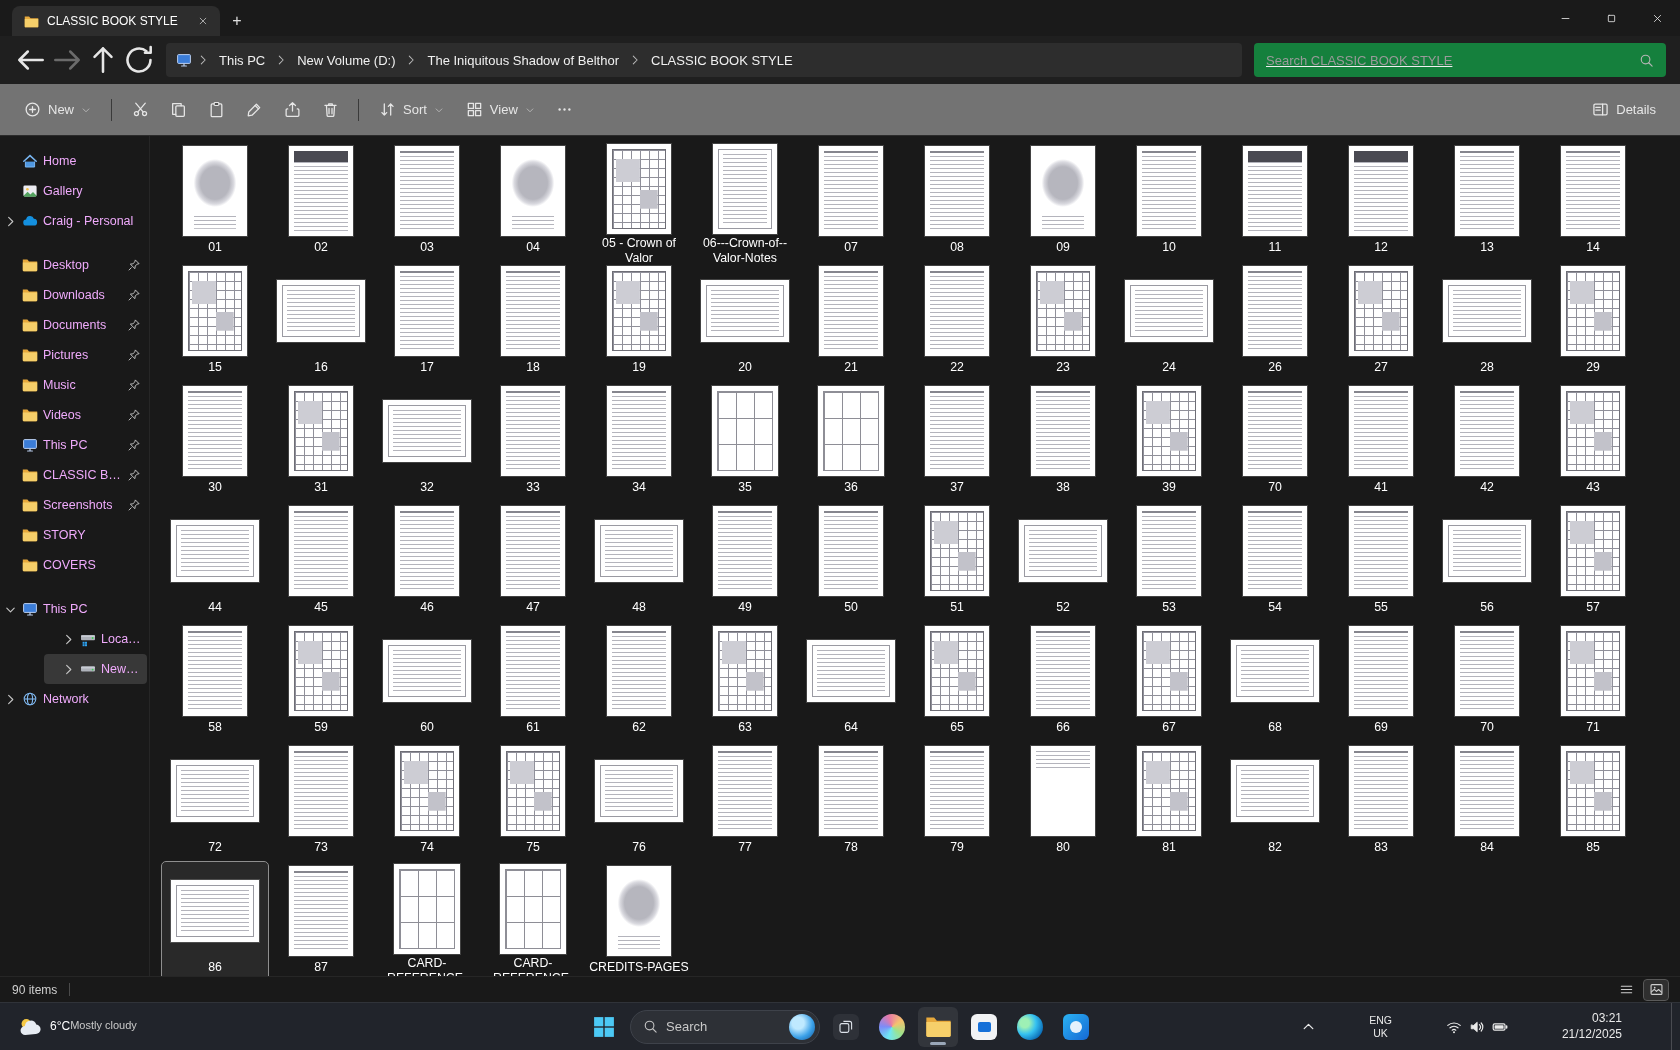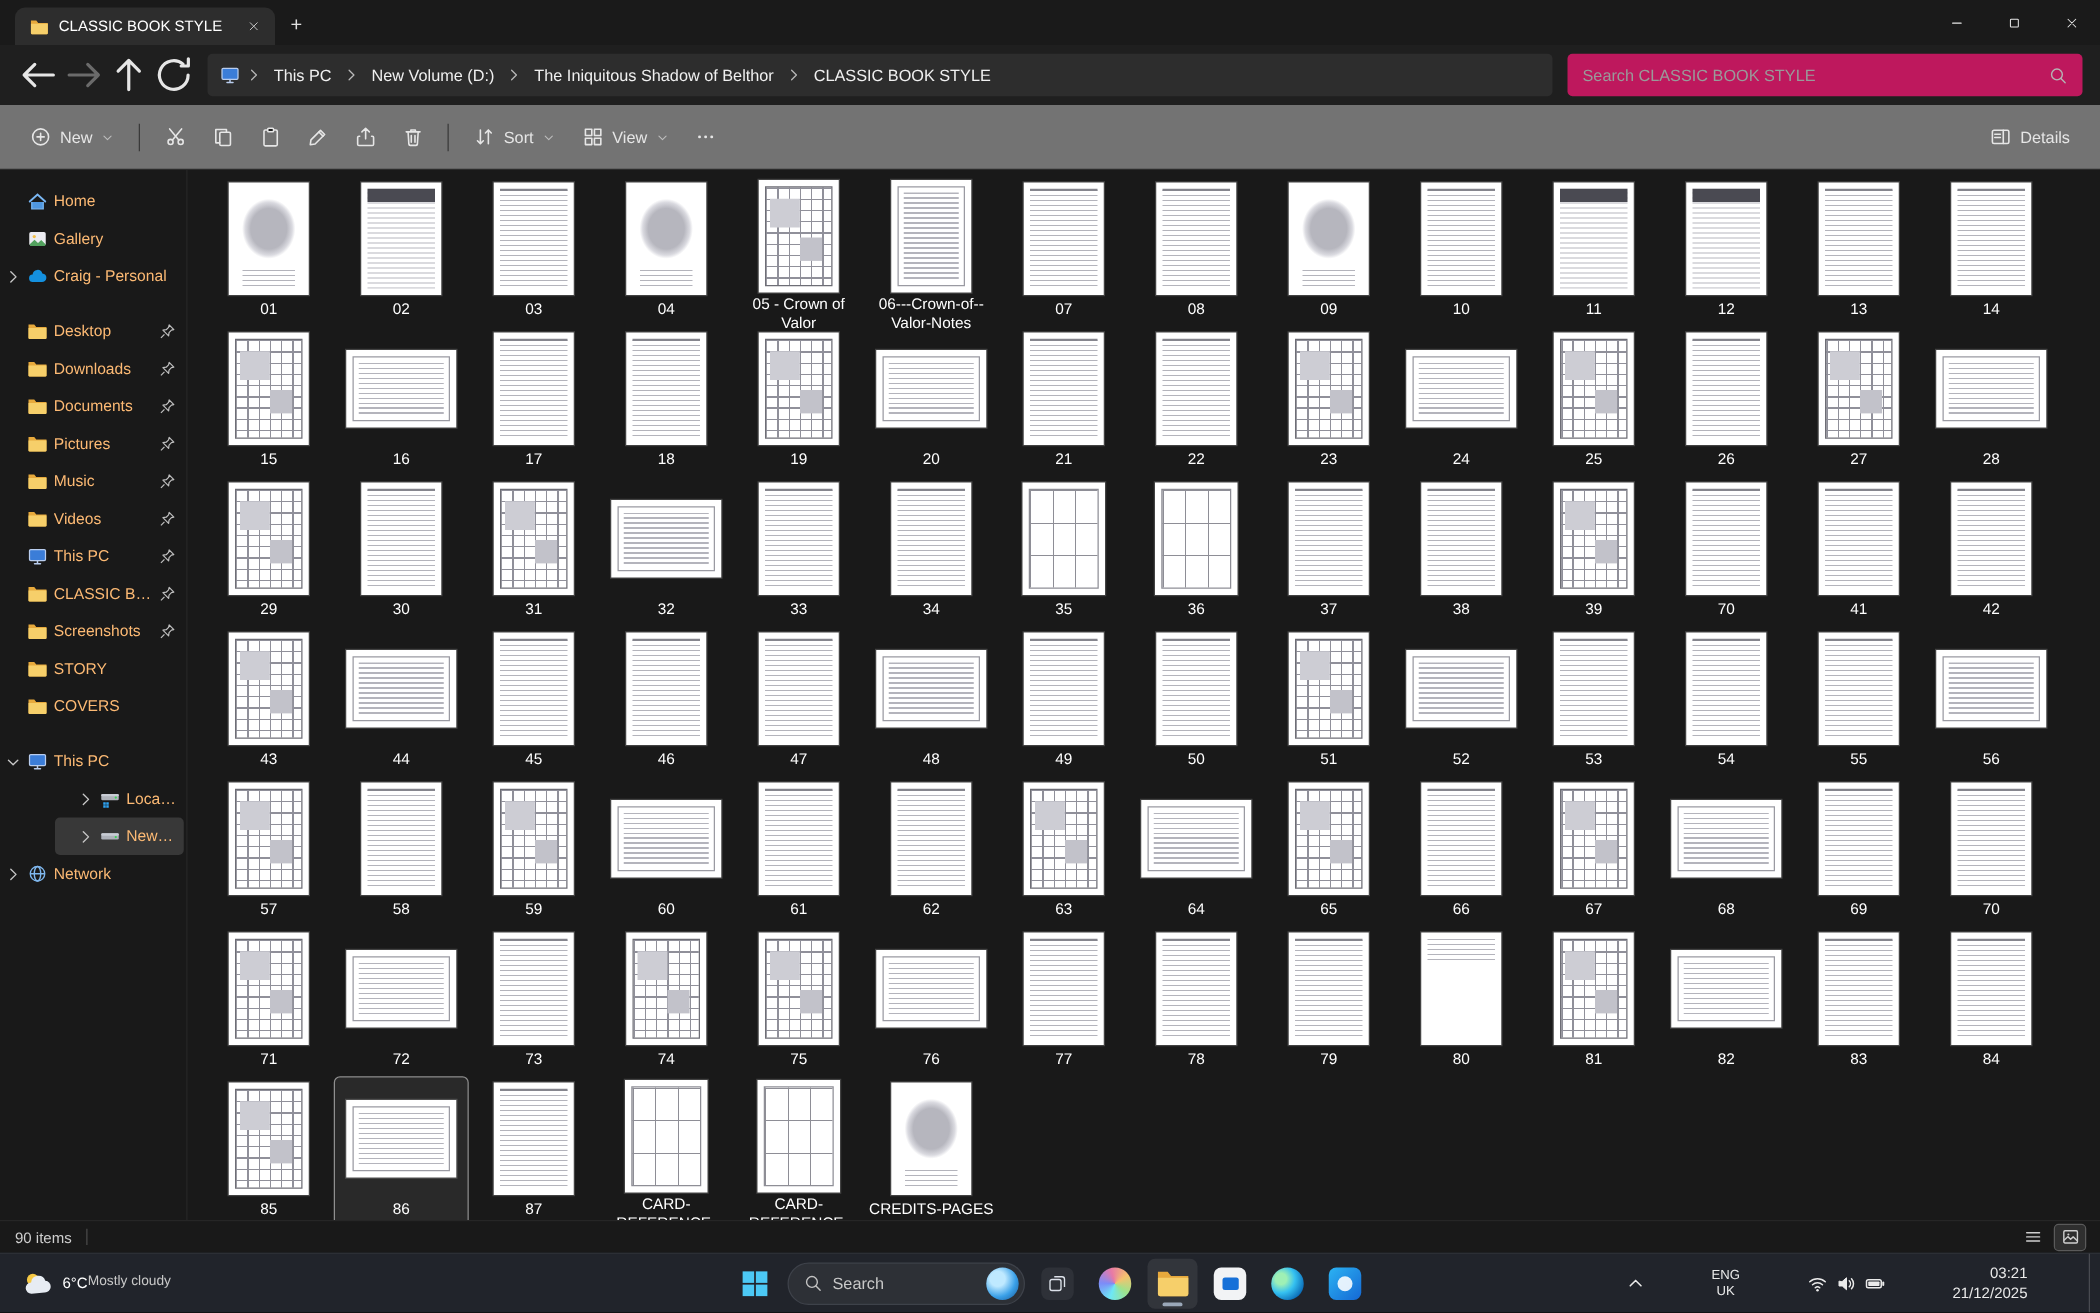--- a/index.html
+++ b/index.html
@@ -20,21 +20,21 @@
   .wbtn { width:46px; display:flex; align-items:center; justify-content:center; color:#e8e8e8; }
   .wbtn .ico { width:11px; height:11px; }
 
   .navbar { height:48px; background:#1f1f1f; display:flex; align-items:center; padding:0 14px; gap:2px; flex:0 0 48px; }
   .navbtn { width:34px; height:32px; border-radius:4px; display:flex; align-items:center; justify-content:center; color:#e6e6e6; }
   .navbtn.disabled { color:#6b6b6b; }
   .addressbar { flex:1; height:34px; background:#2d2d2d; border-radius:4px; margin:0 10px 0 8px;
                 display:flex; align-items:center; padding:0 10px; gap:5px; overflow:hidden; }
   .crumb { padding:3px 6px; border-radius:3px; color:#f0f0f0; white-space:nowrap; }
   .crumb-sep { width:12px; height:12px; color:#b8b8b8; flex:0 0 12px; }
-  .searchbox { width:412px; height:34px; background:#be185d; border-radius:4px; position:relative; display:flex; align-items:center; }
+  .searchbox { width:412px; height:34px; background:#15803d; border-radius:4px; position:relative; display:flex; align-items:center;text-decoration:underline; }
   .searchbox input { width:100%; height:100%; background:transparent; border:0; outline:0; color:#d8d8d8;
                      font:13px "Liberation Sans","DejaVu Sans",sans-serif; padding:0 38px 0 12px; }
   .searchbox input::placeholder { color:#9a9a9a; }
   .search-ico { position:absolute; right:12px; width:15px; height:15px; color:#b5b5b5; }
 
   .toolbar { height:52px; background:#737373; border-bottom:1px solid #2b2b2b; display:flex; align-items:center;
              padding:0 14px; gap:2px; flex:0 0 52px; }
   .tbtn { height:36px; padding:0 10px; border-radius:4px; display:flex; align-items:center; gap:7px; color:#e6e6e6; }
   .tbtn.icon-only { width:36px; padding:0; justify-content:center; }
   .tdivider { width:1px; height:22px; background:#3a3a3a; margin:0 8px; }
@@ -44,21 +44,21 @@
 
   .bodyarea { flex:1; min-height:0; display:flex; }
 
   .sidebar { width:150px; flex:0 0 150px; padding:10px 2px 0 0; border-right:1px solid rgba(255,255,255,0.06); overflow:hidden; }
   .sb-group { margin-bottom:14px; }
   .sb-item { display:flex; align-items:center; height:30px; border-radius:4px; padding-right:6px; gap:5px; }
   .sb-item.selected { background:#383838; }
   .sb-item.ind { padding-left:14px;margin-left:44px; }
   .sb-chev { width:13px; height:13px; flex:0 0 13px; margin-left:4px; color:#c6c6c6; }
   .sb-ico { width:16px; height:16px; flex:0 0 16px; }
-  .sb-label { flex:1; min-width:0; font-size:12.5px; color:#fdba74; white-space:nowrap; overflow:hidden; text-overflow:ellipsis; }
+  .sb-label { flex:1; min-width:0; font-size:12.5px; color:#f0abfc; white-space:nowrap; overflow:hidden; text-overflow:ellipsis; }
   .sb-pin { width:14px; height:14px; flex:0 0 14px; }
 
   .content { flex:1; min-width:0; padding:6px 0 0 12px; overflow:hidden; }
   .grid { display:grid; grid-template-columns:repeat(14,106px); grid-auto-rows:120px; }
   .tile { display:flex; flex-direction:column; align-items:center; padding-top:2px; border-radius:4px; }
   .tile.selected { background:rgba(255,255,255,0.07); outline:1px solid #8f8f8f; }
   .thumbbox { height:94px; display:flex; align-items:center; justify-content:center; }
   .fname { margin-top:2px; font-size:12.3px; line-height:1.18; text-align:center; max-width:100px; word-break:break-word; color:#fff; }
 
   .page { position:relative; background:#fff; width:64px; height:90px; box-shadow:0 0 0 1px rgba(255,255,255,0.18); }
@@ -841,28 +841,20 @@
           <div class="tile">
             <div class="thumbbox">
               <div class="page k-wide">
                 <div class="inner"></div>
               </div>
             </div>
             <div class="fname">24</div>
           </div>
           <div class="tile">
             <div class="thumbbox">
-              <div class="page k-map">
-                <div class="inner"></div>
-              </div>
-            </div>
-            <div class="fname">25</div>
-          </div>
-          <div class="tile">
-            <div class="thumbbox">
               <div class="page k-text">
                 <div class="inner"></div>
               </div>
             </div>
             <div class="fname">26</div>
           </div>
           <div class="tile">
             <div class="thumbbox">
               <div class="page k-map">
                 <div class="inner"></div>

